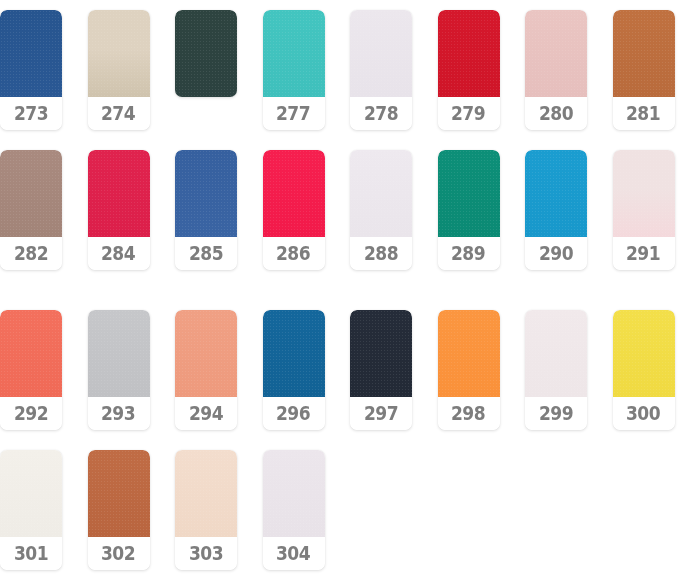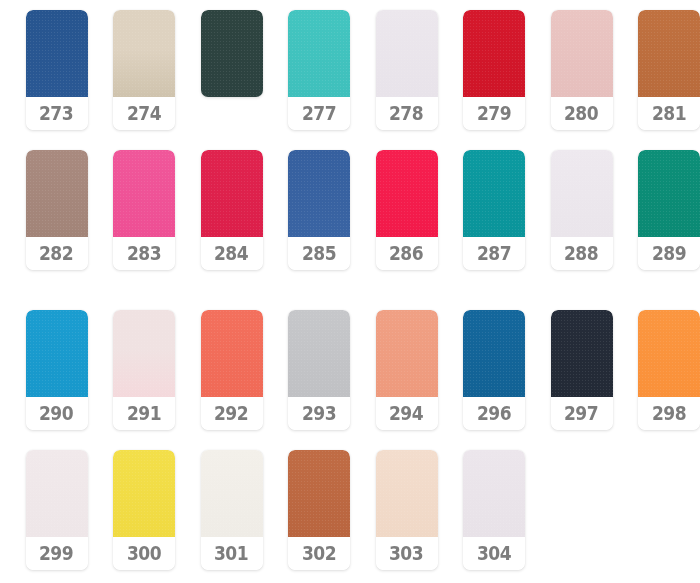--- a/index.html
+++ b/index.html
@@ -22,21 +22,21 @@
     width: 700px;
     height: 583px;
     box-sizing: border-box;
   }
 
   .swatch-card {
     position: relative;
     width: 87.5px;
     display: flex;
     flex-direction: column;
-    align-items: flex-end;
+    align-items: flex-start;
     padding-top: 10px;
     box-sizing: border-box;
   }
 
   
   .chip {
     position: relative;
     width: 62px;
     border-radius: 7px;
     background: #ffffff;
@@ -154,28 +154,20 @@
     <div class="swatch-card">
       <div class="chip">
         <div class="color-area" style="background: linear-gradient(rgb(169, 138, 127) 0%, rgb(162, 132, 120) 100%);"></div>
         <div class="label-area">
           <span class="num" style="color: rgb(125, 125, 125);">282</span>
         </div>
       </div>
     </div>
     <div class="swatch-card">
       <div class="chip">
-        <div class="color-area" style="background: linear-gradient(rgb(240, 87, 154) 0%, rgb(238, 79, 148) 100%);"></div>
-        <div class="label-area">
-          <span class="num" style="color: rgb(125, 125, 125);">283</span>
-        </div>
-      </div>
-    </div>
-    <div class="swatch-card">
-      <div class="chip">
         <div class="color-area" style="background: linear-gradient(rgb(224, 35, 78) 0%, rgb(220, 31, 74) 100%);"></div>
         <div class="label-area">
           <span class="num" style="color: rgb(125, 125, 125);">284</span>
         </div>
       </div>
     </div>
     <div class="swatch-card">
       <div class="chip">
         <div class="color-area" style="background: linear-gradient(rgb(54, 96, 159) 0%, rgb(58, 100, 163) 100%);"></div>
         <div class="label-area">
@@ -186,28 +178,20 @@
     <div class="swatch-card">
       <div class="chip">
         <div class="color-area" style="background: linear-gradient(rgb(246, 31, 79) 0%, rgb(242, 26, 74) 100%);"></div>
         <div class="label-area">
           <span class="num" style="color: rgb(125, 125, 125);">286</span>
         </div>
       </div>
     </div>
     <div class="swatch-card">
       <div class="chip">
-        <div class="color-area" style="background: linear-gradient(rgb(12, 154, 160) 0%, rgb(10, 148, 154) 100%);"></div>
-        <div class="label-area">
-          <span class="num" style="color: rgb(125, 125, 125);">287</span>
-        </div>
-      </div>
-    </div>
-    <div class="swatch-card">
-      <div class="chip">
         <div class="color-area" style="background: linear-gradient(rgb(238, 233, 239) 0%, rgb(234, 229, 235) 100%);"></div>
         <div class="label-area">
           <span class="num" style="color: rgb(125, 125, 125);">288</span>
         </div>
       </div>
     </div>
     <div class="swatch-card">
       <div class="chip">
         <div class="color-area" style="background: linear-gradient(rgb(13, 143, 120) 0%, rgb(11, 138, 116) 100%);"></div>
         <div class="label-area">

